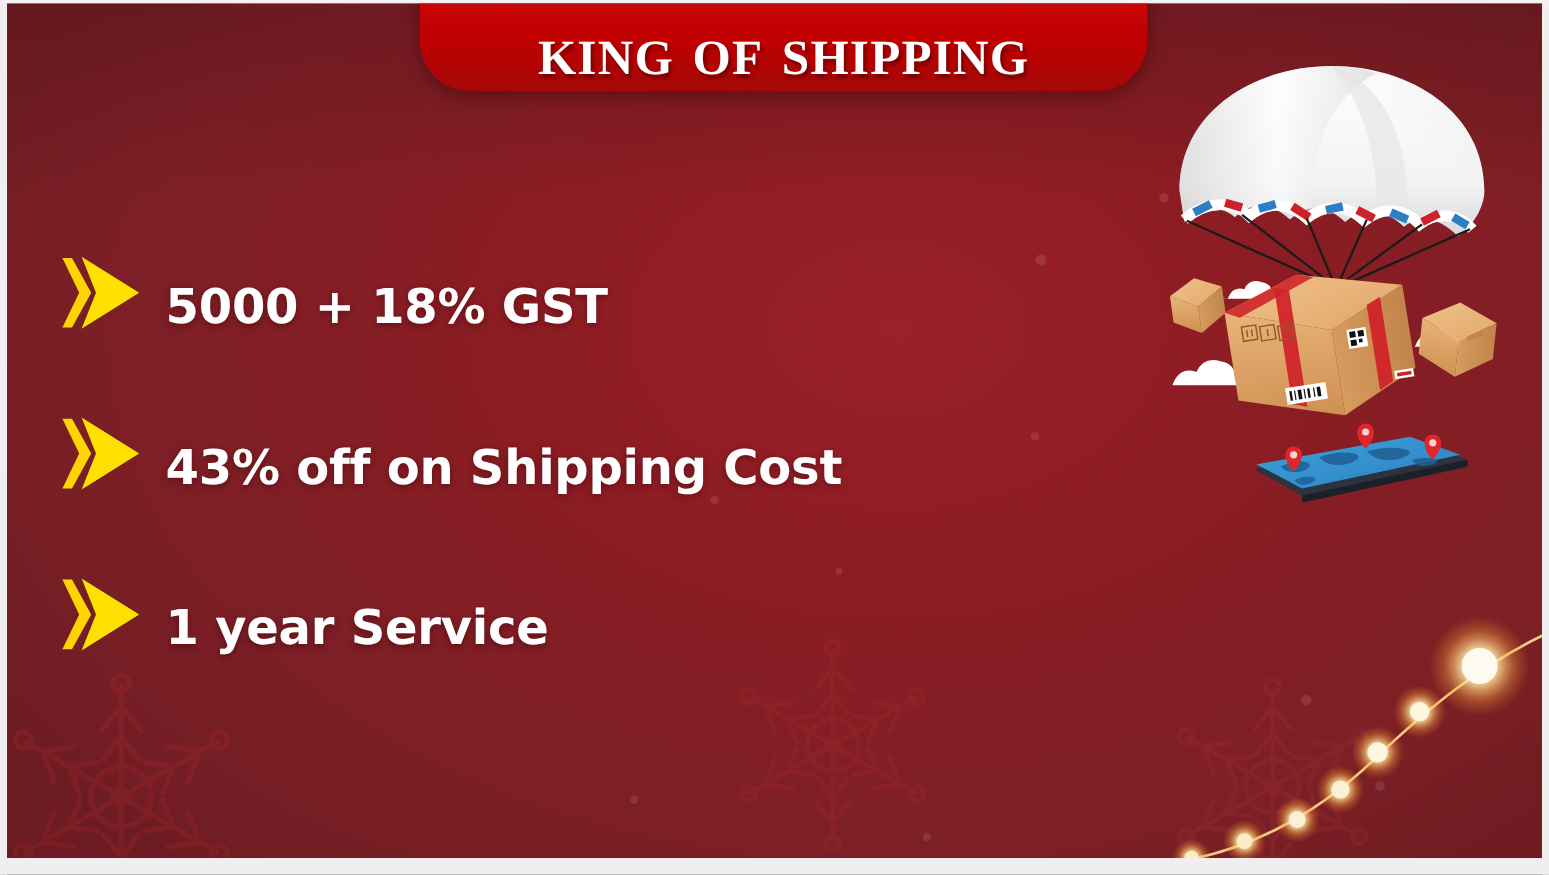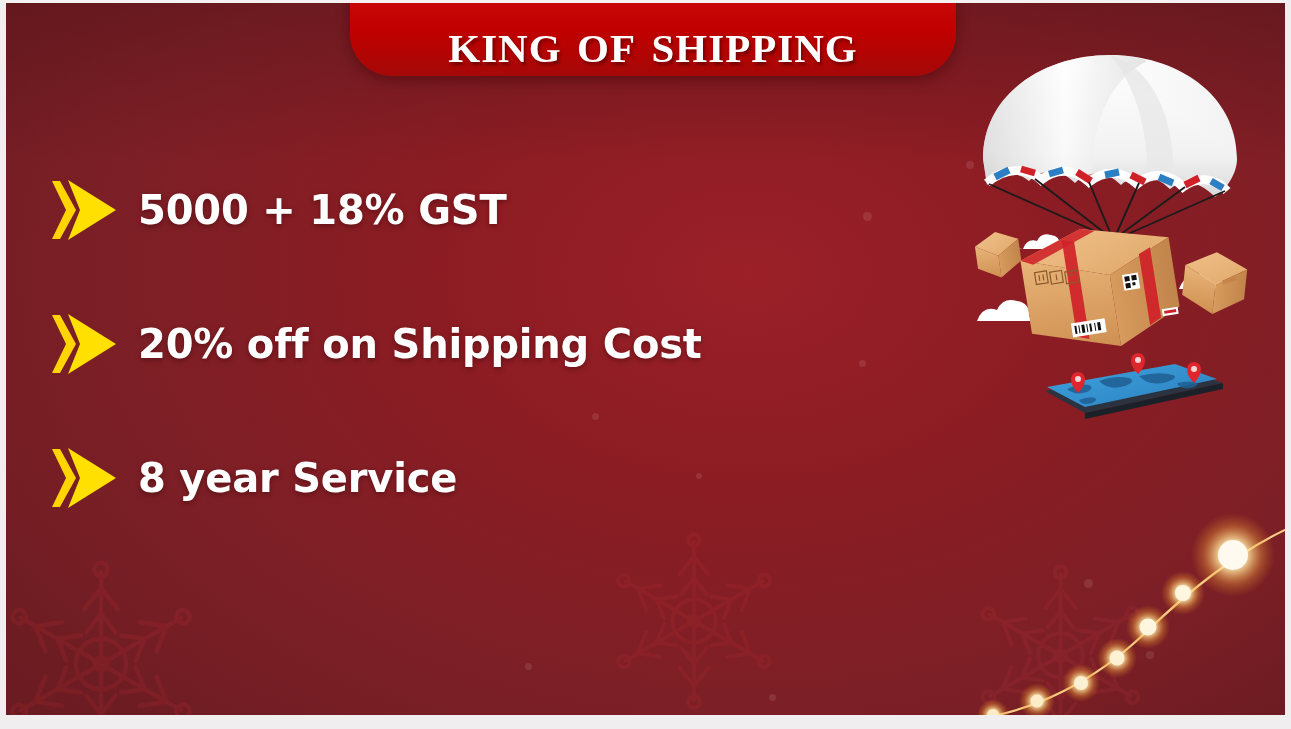--- a/index.html
+++ b/index.html
@@ -104,21 +104,21 @@
 
   
   .bullets {
     position: absolute;
     left: 44px;
     top: 140px;
     width: 1190px;
   }
   .bullet-row {
     display: flex;
-    align-items: center;
+    align-items: flex-end;
     height: 134px;
   }
   .bullet-arrow {
     flex: 0 0 auto;
     width: 72px;
     height: 66px;
     margin-right: 16px;
     display: block;
   }
   .bullet-arrow svg { display: block; }
@@ -436,29 +436,29 @@
       <span class="bullet-text">5000 + 18% GST</span>
     </div>
 
     <div class="bullet-row">
       <span class="bullet-arrow">
         <svg width="72" height="66" viewBox="0 0 72 66">
           <path d="M2 4 L16 33 L2 62 L10 62 L26 33 L10 4 Z" fill="#ffd400"></path>
           <path d="M18 3 L66 33 L18 63 L30 33 Z" fill="#ffe000"></path>
         </svg>
       </span>
-      <span class="bullet-text">20% off on Shipping Cost</span>
+      <span class="bullet-text">43% off on Shipping Cost</span>
     </div>
 
 
     <div class="bullet-row">
       <span class="bullet-arrow">
         <svg width="72" height="66" viewBox="0 0 72 66">
           <path d="M2 4 L16 33 L2 62 L10 62 L26 33 L10 4 Z" fill="#ffd400"></path>
           <path d="M18 3 L66 33 L18 63 L30 33 Z" fill="#ffe000"></path>
         </svg>
       </span>
-      <span class="bullet-text">8 year Service</span>
+      <span class="bullet-text">1 year Service</span>
     </div>
 
   </div>
 
 </div>
 
 </body></html>

